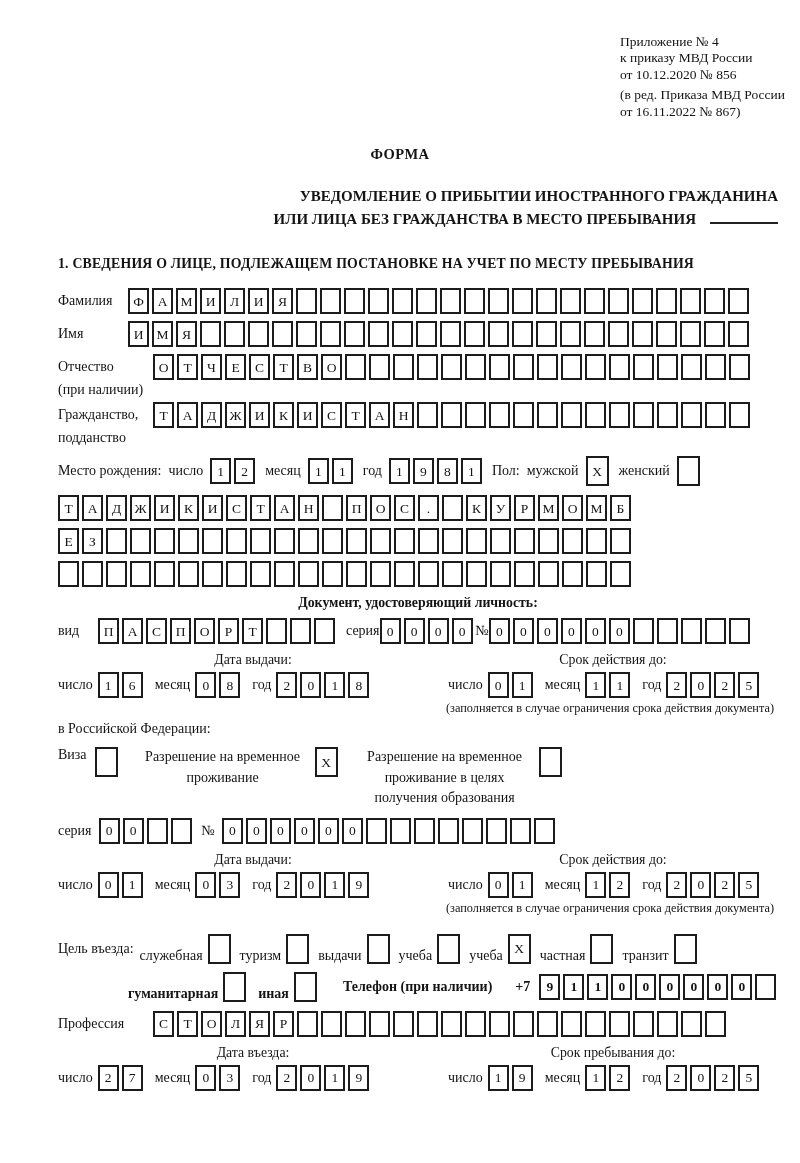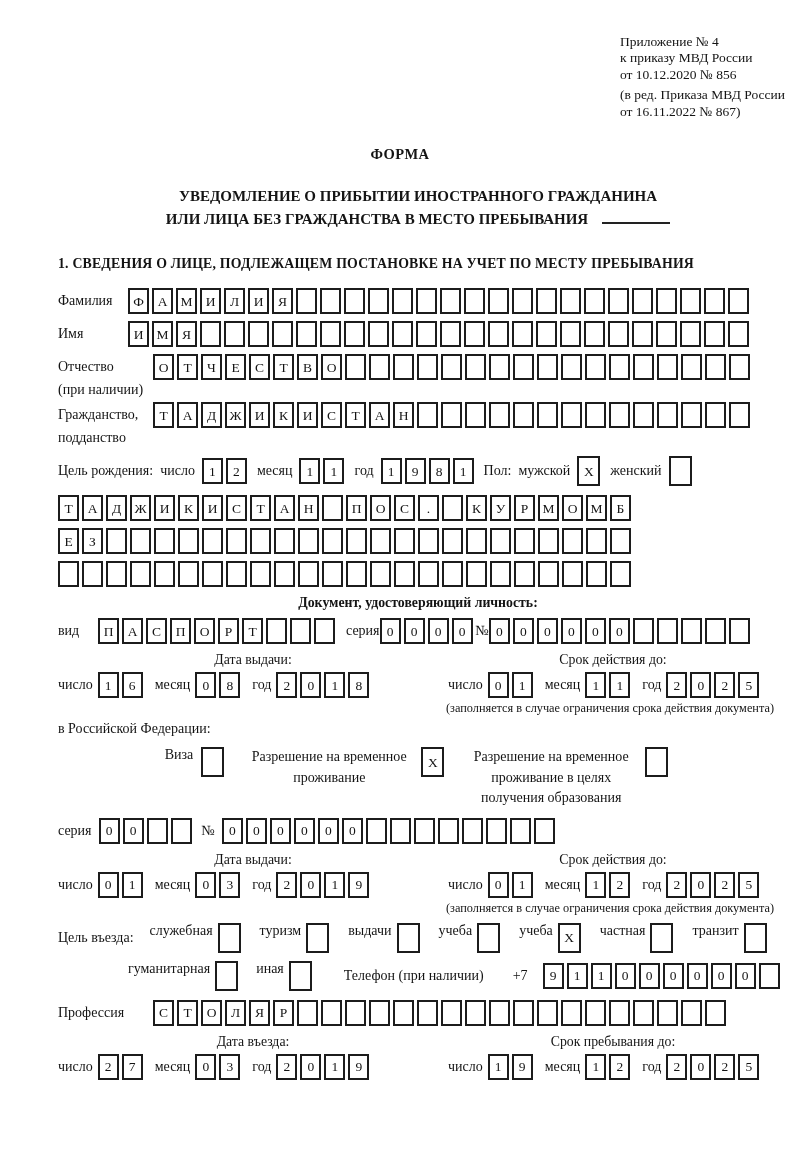--- a/index.html
+++ b/index.html
@@ -9,21 +9,21 @@
     color:#141414;-webkit-font-smoothing:antialiased;
   }
   .page{padding:34px 22px 0 58px;position:relative;}
 
   
   .annex{margin-left:562px;width:220px;font-size:13.5px;line-height:1.22;}
   .annex .rev{margin-top:4px;}
   .forma{margin:26px 36px 0 0;text-align:center;font-weight:bold;font-size:14.5px;letter-spacing:.5px;font-family:Liberation Serif, serif;}
 
   
-  .title{margin-top:22px;text-align:center;font-weight:bold;font-size:15px;line-height:1.5;}
+  .title{margin-top:22px;text-align:right;font-weight:bold;font-size:15px;line-height:1.5;}
   .blank-line{display:inline-block;width:68px;border-bottom:2px solid #222;height:14px;margin-left:14px;}
   .sect{margin-top:26px;font-weight:bold;font-size:13.8px;letter-spacing:.2px;}
 
   
   .row{display:flex;align-items:center;margin-top:7px;}
   .lblcol{flex:0 0 70px;font-size:14px;}
   .lblcol.w95{flex:0 0 95px;}
   .lbl{font-size:14px;white-space:nowrap;}
 
   
@@ -51,21 +51,21 @@
   .dpair .left{width:390px;display:flex;}
   .note{text-align:right;font-size:12.3px;margin-top:3px;margin-right:4px;}
 
   
   .optrow{display:flex;align-items:flex-start;margin-top:10px;}
   .opt{display:flex;align-items:flex-start;gap:8px;}
   .opt .opt-label{font-size:14px;}
   .opt .wrap2{width:168px;text-align:center;line-height:1.45;}
   .opt .wrap3{width:172px;text-align:center;line-height:1.45;}
 
-  .purp{display:flex;align-items:flex-start;gap:5px;}
+  .purp{display:flex;align-items:flex-end;gap:5px;}
 </style>
 </head>
 <body>
 
 <div class="page">
 
   <div class="annex">
     <div>Приложение № 4</div>
     <div>к приказу МВД России</div>
     <div>от 10.12.2020 № 856</div>
@@ -203,21 +203,21 @@
         <span class="cell"></span>
         <span class="cell"></span>
         <span class="cell"></span>
         <span class="cell"></span>
         <span class="cell"></span>
       </span>
   </div>
   <div class="lbl" style="margin-top:2px;">подданство</div>
 
   <div class="row" style="margin-top:10px;gap:7px;">
-    <span class="lbl">Цель рождения:</span>
+    <span class="lbl">Место рождения:</span>
     <span class="lbl">число</span>
     <span class="cells">
         <span class="cell">1</span>
         <span class="cell">2</span>
       </span>
     <span class="lbl">месяц</span>
     <span class="cells">
         <span class="cell">1</span>
         <span class="cell">1</span>
       </span>
@@ -403,21 +403,21 @@
           <span class="cell">0</span>
           <span class="cell">2</span>
           <span class="cell">5</span>
         </span>
     </span>
   </div>
   <div class="note">(заполняется в случае ограничения срока действия документа)</div>
 
   <div class="lbl" style="margin-top:5px;">в Российской Федерации:</div>
 
-  <div class="optrow" style="gap:18px;justify-content:center;">
+  <div class="optrow" style="gap:18px;">
     <span class="opt">
       <span class="opt-label">Виза</span>
       <span class="cells cbx">
           <span class="cell"></span>
         </span>
     </span>
     <span class="opt">
       <span class="opt-label wrap2">Разрешение на временное проживание</span>
       <span class="cells cbx">
           <span class="cell">X</span>
@@ -499,21 +499,21 @@
       <span class="cells">
           <span class="cell">2</span>
           <span class="cell">0</span>
           <span class="cell">2</span>
           <span class="cell">5</span>
         </span>
     </span>
   </div>
   <div class="note">(заполняется в случае ограничения срока действия документа)</div>
 
-  <div class="row" style="margin-top:7px;gap:16px;">
+  <div class="row" style="margin-top:18px;gap:6px;">
     <span class="lbl">Цель въезда:</span>
     <span class="purp">
         <span class="lbl">служебная</span>
         <span class="cells cbx">
           <span class="cell"></span>
         </span>
       </span>
     <span class="purp">
         <span class="lbl">туризм</span>
         <span class="cells cbx">
@@ -545,21 +545,21 @@
         </span>
       </span>
     <span class="purp">
         <span class="lbl">транзит</span>
         <span class="cells cbx">
           <span class="cell"></span>
         </span>
       </span>
   </div>
 
-  <div class="row" style="margin-top:8px;gap:15px;padding-left:70px;">
+  <div class="row" style="margin-top:8px;gap:9px;padding-left:70px;font-weight:bold;">
     <span class="purp">
         <span class="lbl">гуманитарная</span>
         <span class="cells cbx">
           <span class="cell"></span>
         </span>
       </span>
     <span class="purp">
         <span class="lbl">иная</span>
         <span class="cells cbx">
           <span class="cell"></span>

